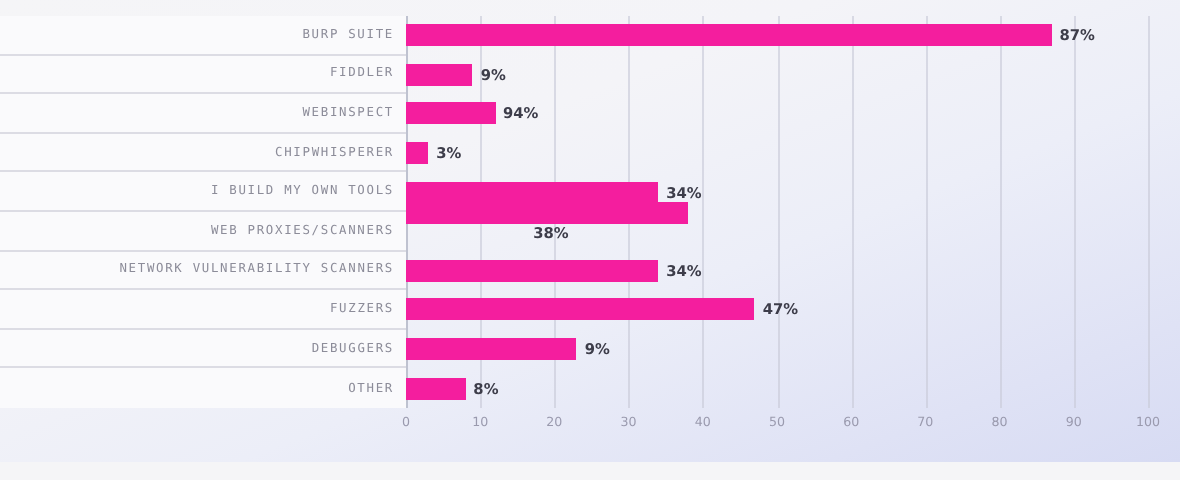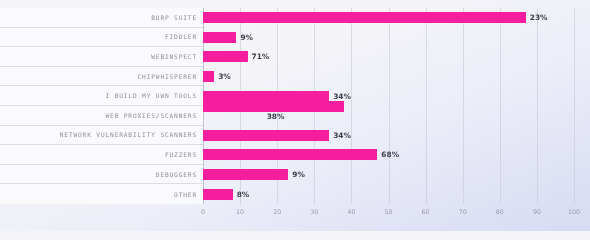--- a/index.html
+++ b/index.html
@@ -176,49 +176,49 @@
         <span class="cat-label">DEBUGGERS</span>
       </div>
       <div class="label-row" style="top: 176.4px;">
         <span class="cat-label">OTHER</span>
       </div>
     </div>
 
   <div id="bars-layer">
       <div class="bar-row" style="top: 0px;">
         <div class="bar" style="width: 322.77px; background: rgb(244, 30, 158);"></div>
-        <span class="bar-value">23%</span>
+        <span class="bar-value">87%</span>
       </div>
       <div class="bar-row" style="top: 19.6px;">
         <div class="bar" style="width: 33.39px; background: rgb(244, 30, 158);"></div>
         <span class="bar-value">9%</span>
       </div>
       <div class="bar-row" style="top: 39.2px;">
         <div class="bar" style="width: 44.52px; background: rgb(244, 30, 158);"></div>
-        <span class="bar-value">71%</span>
+        <span class="bar-value">94%</span>
       </div>
       <div class="bar-row" style="top: 58.8px;">
         <div class="bar" style="width: 11.13px; background: rgb(244, 30, 158);"></div>
         <span class="bar-value">3%</span>
       </div>
       <div class="bar-row" style="top: 78.4px;">
         <div class="bar" style="width: 126.14px; background: rgb(244, 30, 158);"></div>
         <span class="bar-value">34%</span>
       </div>
       <div class="bar-row" style="top: 93px; flex-direction: column;">
         <div class="bar" style="width: 140.98px; background: rgb(244, 30, 158);"></div>
         <span class="bar-value">38%</span>
       </div>
       <div class="bar-row" style="top: 117.6px;">
         <div class="bar" style="width: 126.14px; background: rgb(244, 30, 158);"></div>
         <span class="bar-value">34%</span>
       </div>
       <div class="bar-row" style="top: 137.2px;">
         <div class="bar" style="width: 174.37px; background: rgb(244, 30, 158);"></div>
-        <span class="bar-value">68%</span>
+        <span class="bar-value">47%</span>
       </div>
       <div class="bar-row" style="top: 156.8px;">
         <div class="bar" style="width: 85.33px; background: rgb(244, 30, 158);"></div>
         <span class="bar-value">9%</span>
       </div>
       <div class="bar-row" style="top: 176.4px;">
         <div class="bar" style="width: 29.68px; background: rgb(244, 30, 158);"></div>
         <span class="bar-value">8%</span>
       </div>
     </div>

